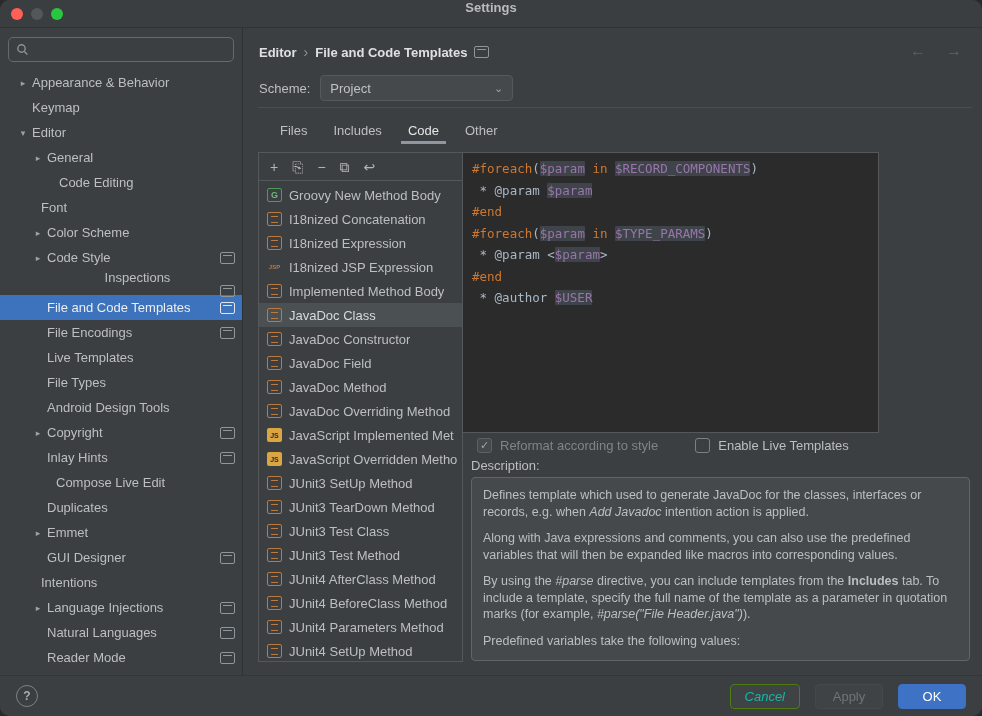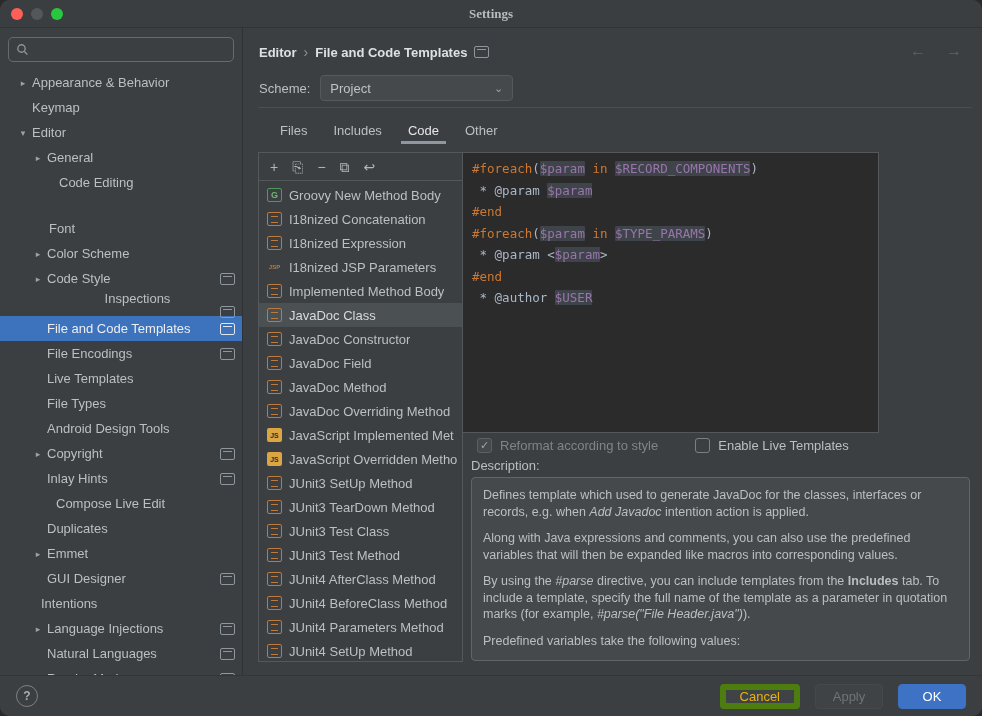--- a/index.html
+++ b/index.html
@@ -1,21 +1,21 @@
 <!DOCTYPE html>
 <html style="--selection-blue: #3d72bd; --ok-blue: #3d72c4; --keyword: #cc7832; --variable: #9876aa; --editor-bg: #2b2b2b;"><head>
 <meta charset="utf-8">
 <style>
   *{margin:0;padding:0;box-sizing:border-box;}
   html,body{width:982px;height:716px;overflow:hidden;background:#2a2a2a;}
   body{font-family:"Liberation Sans","DejaVu Sans",sans-serif;font-size:13px;-webkit-font-smoothing:antialiased;}
   .window{width:982px;height:716px;background:#3c3f41;border-radius:10px;overflow:hidden;display:flex;flex-direction:column;}
 
   
-  .titlebar{height:28px;flex:none;background:#3b3e40;border-bottom:1px solid #313437;position:relative;display:flex;align-items:center;justify-content:center;font-family:Liberation Serif, serif;}
+  .titlebar{height:28px;flex:none;background:#3b3e40;border-bottom:1px solid #313437;position:relative;display:flex;justify-content:center;}
   .traffic{position:absolute;left:11px;top:8px;display:flex;gap:8px;}
   .dot{width:12px;height:12px;border-radius:50%;}
   .dot.red{background:#ff5f57;}
   .dot.yellow{background:#53575a;}
   .dot.green{background:#29c73f;}
   .win-title{color:#b9bbbd;font-weight:700;}
 
   .body-row{display:flex;flex:1;min-height:0;}
 
   
@@ -82,21 +82,21 @@
   .desc-box{position:absolute;left:228px;top:449px;width:499px;height:184px;background:#45494c;border:1px solid #5f6569;border-radius:4px;padding:9px 11px;color:#bcbfc1;font-size:12.5px;line-height:16.5px;overflow:hidden;}
   .desc-p{margin-bottom:10px;}
   .seg-b{font-weight:700;}
   .seg-i{font-style:italic;}
 
   
   .footer{height:41px;flex:none;display:flex;align-items:center;padding:0 16px;gap:15px;border-top:1px solid #333639;background:#3c3f41;}
   .help-btn{width:22px;height:22px;border:1px solid #7c8185;border-radius:50%;color:#a9adb0;display:flex;align-items:center;justify-content:center;font-weight:700;font-size:12px;}
   .spacer{flex:1;}
   .btn{min-width:68px;height:25px;border-radius:4px;font-size:13px;font-family:inherit;display:flex;align-items:center;justify-content:center;padding:0 14px;cursor:pointer;}
-  .btn.secondary{background:#3f4346;border:6px solid #4d7c0f;color:#eab308;}
+  .btn.secondary{background:#3f4346;border:1px solid #4d7c0f;color:#14b8a6;font-style:italic;}
   .btn.disabled{background:#3f4346;border:1px solid #46494c;color:#6f7477;}
   .btn.primary{background:var(--ok-blue,#3d72c4);border:1px solid var(--ok-blue,#3d72c4);color:#fff;}
 </style>
 </head>
 <body>
 
 <div class="window">
 
   <div class="titlebar">
     <div class="traffic">
@@ -130,21 +130,21 @@
             <span class="tree-label">Editor</span>
           </div>
           <div class="tree-row" style="padding-left: 29px;">
             <span class="chev">▸</span>
             <span class="tree-label">General</span>
           </div>
           <div class="tree-row" style="padding-left: 41px;">
             <span class="chev"></span>
             <span class="tree-label">Code Editing</span>
           </div>
-          <div class="tree-row" style="padding-left: 31px; margin-top: 21px;">
+          <div class="tree-row" style="padding-left: 23px;">
             <span class="chev"></span>
             <span class="tree-label">Font</span>
           </div>
           <div class="tree-row" style="padding-left: 29px;">
             <span class="chev">▸</span>
             <span class="tree-label">Color Scheme</span>
           </div>
           <div class="tree-row" style="padding-left: 29px;">
             <span class="chev">▸</span>
             <span class="tree-label">Code Style</span>
@@ -270,21 +270,21 @@
             <div class="tpl-row">
               <span class="tpl-icon icon-template"></span>
               <span class="tpl-label">I18nized Concatenation</span>
             </div>
             <div class="tpl-row">
               <span class="tpl-icon icon-template"></span>
               <span class="tpl-label">I18nized Expression</span>
             </div>
             <div class="tpl-row">
               <span class="tpl-icon icon-jsp">JSP</span>
-              <span class="tpl-label">I18nized JSP Parameters</span>
+              <span class="tpl-label">I18nized JSP Expression</span>
             </div>
             <div class="tpl-row">
               <span class="tpl-icon icon-template"></span>
               <span class="tpl-label">Implemented Method Body</span>
             </div>
             <div class="tpl-row selected">
               <span class="tpl-icon icon-template"></span>
               <span class="tpl-label">JavaDoc Class</span>
             </div>
             <div class="tpl-row">

